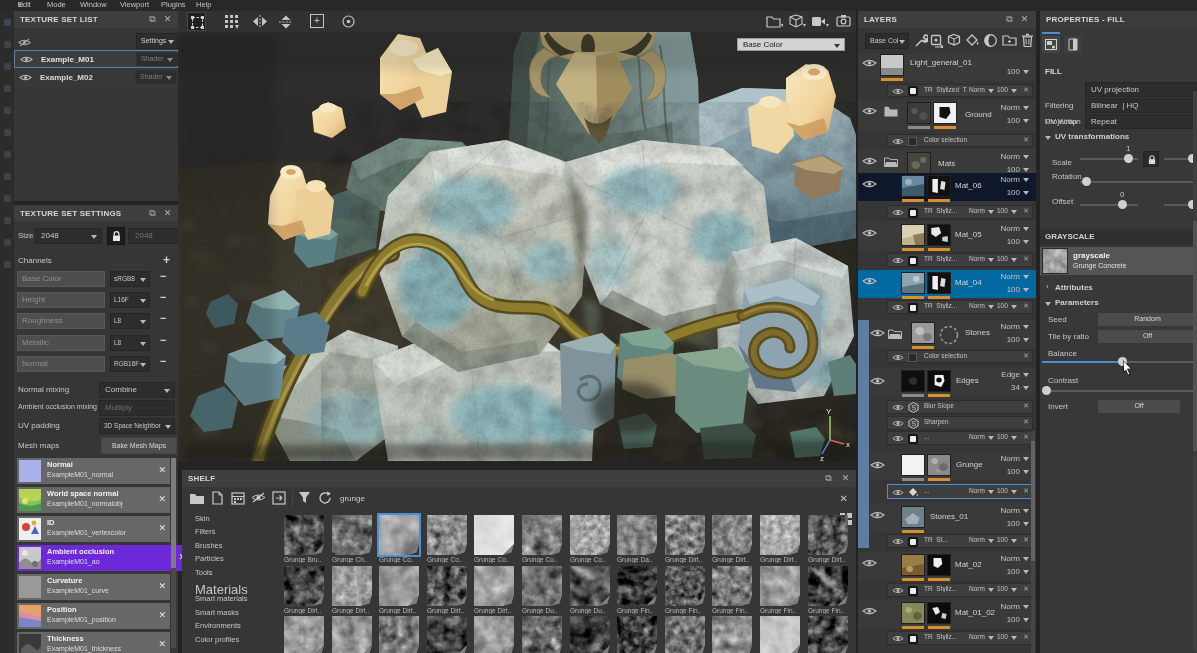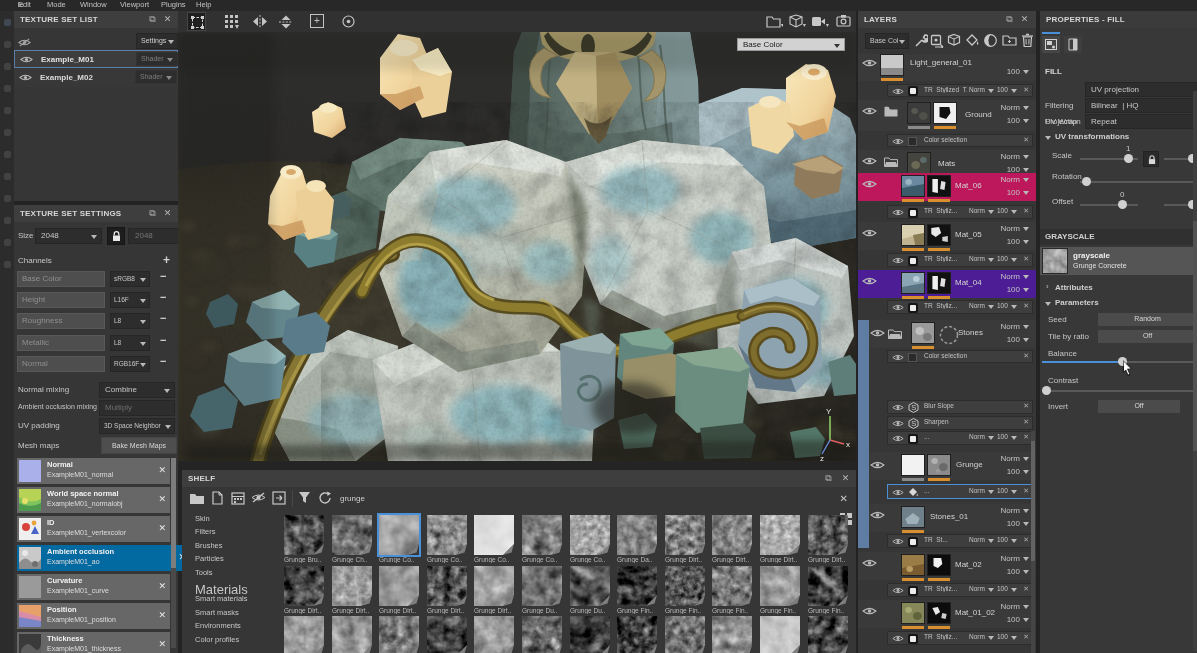--- a/index.html
+++ b/index.html
@@ -168,21 +168,21 @@
  <svg class="abs" style="left:2px;top:2px" width="22" height="22">
         <rect width="22" height="22" fill="#efefef"></rect>
         <circle cx="7" cy="9" r="4" fill="#d8433c"></circle>
         <path d="M12 16 L20 16 L16 8 Z" fill="#4a63c8"></path>
         <circle cx="15" cy="5" r="2.4" fill="#e9a43b"></circle>
       </svg>
  <span class="abs" style="left:30px;top:2px;font-weight:bold;color:#f2f2f2;font-size:7.5px;">ID</span>
  <span class="abs" style="left:30px;top:13px;color:#dedede;font-size:7px;">ExampleM01_vertexcolor</span>
  <span class="abs" style="right:4px;top:7px;color:#e8e8e8;font-size:9px;">✕</span>
 </div>
-<div class="abs" style="left:3px;top:340px;width:173px;height:26px;background:#0369a1;">
+<div class="abs" style="left:3px;top:340px;width:173px;height:26px;background:#6d28d9;">
  <svg class="abs" style="left:2px;top:2px" width="22" height="22">
         <rect width="22" height="22" fill="#c9c9c9"></rect>
         <path d="M0 16 Q6 8 11 14 T22 12 L22 22 L0 22 Z" fill="#8e8e8e"></path>
         <circle cx="6" cy="6" r="3" fill="#e8e8e8"></circle>
         <circle cx="16" cy="17" r="3" fill="#6f6f6f"></circle>
       </svg>
  <span class="abs" style="left:30px;top:2px;font-weight:bold;color:#f2f2f2;font-size:7.5px;">Ambient occlusion</span>
  <span class="abs" style="left:30px;top:13px;color:#dedede;font-size:7px;">ExampleM01_ao</span>
  <span class="abs" style="right:4px;top:7px;color:#e8e8e8;font-size:9px;">✕</span>
 </div>
@@ -1228,21 +1228,21 @@
         <rect width="20" height="20" fill="#454540"></rect>
         <circle cx="7" cy="12" r="4" fill="#6a6a55"></circle>
         <circle cx="14" cy="7" r="3" fill="#5d6a6a"></circle>
       </svg>
       <span class="abs" style="left:80px;top:9px;color:#d2d2d2;">Mats</span>
       <span class="abs" style="right:16px;top:2px;color:#c3c3c3;">Norm</span>
       <span class="chev" style="position:absolute;right:7px;top:5px;border-top-color:#b9b9b9;"></span>
       <span class="abs" style="right:16px;top:15px;color:#c3c3c3;">100</span>
       <span class="chev" style="position:absolute;right:7px;top:18px;border-top-color:#b9b9b9;"></span>
     </div>
-    <div class="abs" style="left:0;top:162px;width:178px;height:28px;background:#be185d;">
+    <div class="abs" style="left:0;top:162px;width:178px;height:28px;background:#0f172a;">
       <svg class="abs" style="left:4px;top:6px" width="15" height="10">
         <use href="#eye"></use>
       </svg>
       <svg class="abs" style="left:44px;top:3px;outline:1px solid #202020;" width="22" height="20" viewBox="0 0 20 20" preserveAspectRatio="none">
         <rect width="20" height="20" fill="#6a88a0"></rect>
         <path d="M0 12 L20 8 L20 20 L0 20 Z" fill="#3c5a6a"></path>
         <circle cx="6" cy="6" r="3" fill="#9ab4c4"></circle>
       </svg>
       <div class="abs" style="left:44px;top:26px;width:22px;height:3px;background:#d98f2e;"></div>
       <svg class="abs" style="left:70px;top:3px;outline:1px solid #202020;" width="22" height="20" viewBox="0 0 20 20" preserveAspectRatio="none">
@@ -1300,21 +1300,21 @@
       <div class="abs" style="left:20px;top:2px;width:10px;height:10px;background:#161616;border-radius:2px;">
         <div class="abs" style="left:2px;top:2px;width:6px;height:6px;background:#ededed;border-radius:1px;"></div>
       </div>
       <span class="abs" style="left:36px;top:1px;color:#c3c3c3;white-space:nowrap;font-size:6.5px;max-width:43px;overflow:hidden;">TR_Styliz...</span>
       <span class="abs" style="left:81px;top:1px;color:#c3c3c3;font-size:6.5px;">Norm</span>
       <span class="chev" style="position:absolute;left:100px;top:4px;border-top-color:#b9b9b9;"></span>
       <span class="abs" style="left:109px;top:1px;color:#c3c3c3;font-size:6.5px;">100</span>
       <span class="chev" style="position:absolute;left:123px;top:4px;border-top-color:#b9b9b9;"></span>
       <span class="abs" style="right:3px;top:1px;color:#aaa;font-size:7px;">✕</span>
     </div>
-    <div class="abs" style="left:0;top:259px;width:178px;height:28px;background:#4c1d95;">
+    <div class="abs" style="left:0;top:259px;width:178px;height:28px;background:#0369a1;">
       <svg class="abs" style="left:4px;top:6px" width="15" height="10">
         <use href="#eye"></use>
       </svg>
       <svg class="abs" style="left:44px;top:3px;outline:1px solid #202020;" width="22" height="20" viewBox="0 0 20 20" preserveAspectRatio="none">
         <rect width="20" height="20" fill="#8aa4b4"></rect>
         <path d="M0 14 L20 10 L20 20 L0 20 Z" fill="#5a7484"></path>
         <circle cx="13" cy="6" r="3" fill="#b8ccd8"></circle>
       </svg>
       <div class="abs" style="left:44px;top:26px;width:22px;height:3px;background:#d98f2e;"></div>
       <svg class="abs" style="left:70px;top:3px;outline:1px solid #202020;" width="22" height="20" viewBox="0 0 20 20" preserveAspectRatio="none">
@@ -1352,33 +1352,54 @@
       </svg>
       <svg class="abs" style="left:54px;top:3px;outline:1px solid #202020;" width="22" height="20" viewBox="0 0 20 20" preserveAspectRatio="none">
         <rect width="20" height="20" fill="#9a9a9a"></rect>
         <circle cx="7" cy="8" r="4" fill="#c0c0c0"></circle>
         <circle cx="14" cy="14" r="4" fill="#787878"></circle>
       </svg>
       <div class="abs" style="left:54px;top:26px;width:22px;height:3px;background:#d98f2e;"></div>
       <svg class="abs" style="left:80px;top:4px" width="22" height="22">
         <circle cx="11" cy="11" r="8.5" fill="none" stroke="#9a9a9a" stroke-width="1.5" stroke-dasharray="3 2"></circle>
       </svg>
-      <span class="abs" style="left:100px;top:8px;color:#d2d2d2;text-align:right;">Stones</span>
+      <span class="abs" style="left:107px;top:8px;color:#d2d2d2;text-align:right;">Stones</span>
       <span class="abs" style="right:16px;top:2px;color:#c3c3c3;">Norm</span>
       <span class="chev" style="position:absolute;right:7px;top:5px;border-top-color:#b9b9b9;"></span>
       <span class="abs" style="right:16px;top:15px;color:#c3c3c3;">100</span>
       <span class="chev" style="position:absolute;right:7px;top:18px;border-top-color:#b9b9b9;"></span>
     </div>
     <div class="abs" style="left:29px;top:339px;width:146px;height:13px;background:#3e3e3e;border:1px solid #2c2c2c;">
       <svg class="abs" style="left:4px;top:2px" width="12" height="9">
         <use href="#eye"></use>
       </svg>
       <div class="abs" style="left:20px;top:2px;width:9px;height:9px;background:#2a2a2a;border:1px solid #555;"></div>
       <span class="abs" style="left:36px;top:1px;color:#c3c3c3;white-space:nowrap;font-size:6.5px;">Color selection</span>
       <span class="abs" style="right:3px;top:1px;color:#aaa;font-size:7px;">✕</span>
+    </div>
+    <div class="abs" style="left:0;top:357px;width:178px;height:28px;background:#3a3a3a;">
+      <svg class="abs" style="left:12px;top:8px" width="15" height="10">
+        <use href="#eye"></use>
+      </svg>
+      <svg class="abs" style="left:44px;top:3px;outline:1px solid #202020;" width="22" height="20" viewBox="0 0 20 20" preserveAspectRatio="none">
+        <rect width="20" height="20" fill="#0e0e0e"></rect>
+        <circle cx="10" cy="10" r="4" fill="#2c2c2c"></circle>
+      </svg>
+      <div class="abs" style="left:44px;top:26px;width:22px;height:3px;background:#8a8a8a;"></div>
+      <svg class="abs" style="left:70px;top:3px;outline:1px solid #202020;" width="22" height="20" viewBox="0 0 20 20" preserveAspectRatio="none">
+        <rect width="20" height="20" fill="#0c0c0c"></rect>
+        <path d="M6 4 L14 4 L15 10 L12 16 L6 14 Z" fill="#f2f2f2"></path>
+        <circle cx="10" cy="9" r="2.5" fill="#0c0c0c"></circle>
+      </svg>
+      <div class="abs" style="left:70px;top:26px;width:22px;height:3px;background:#d98f2e;"></div>
+      <span class="abs" style="left:98px;top:8px;color:#d2d2d2;">Edges</span>
+      <span class="abs" style="right:16px;top:2px;color:#c3c3c3;">Edge</span>
+      <span class="chev" style="position:absolute;right:7px;top:5px;border-top-color:#b9b9b9;"></span>
+      <span class="abs" style="right:16px;top:15px;color:#c3c3c3;">34</span>
+      <span class="chev" style="position:absolute;right:7px;top:18px;border-top-color:#b9b9b9;"></span>
     </div>
     <div class="abs" style="left:29px;top:389px;width:146px;height:14px;background:#3e3e3e;border:1px solid #2c2c2c;">
       <svg class="abs" style="left:4px;top:2px" width="12" height="9">
         <use href="#eye"></use>
       </svg>
       <svg class="abs" style="left:20px;top:1px" width="11" height="11" viewBox="0 0 11 11">
         <path d="M5.5 0.5 L10 3 L10 8 L5.5 10.5 L1 8 L1 3 Z" fill="none" stroke="#c8c8c8"></path>
         <text x="3.2" y="8" font-size="7.5" fill="#c8c8c8" font-family="Liberation Sans">S</text>
       </svg>
       <span class="abs" style="left:36px;top:1px;color:#c3c3c3;white-space:nowrap;font-size:6.5px;">Blur Slope</span>
@@ -1574,21 +1595,21 @@
 <span class="abs" style="left:5px;top:90px;color:#c6c6c6;">Filtering</span>
 <div class="ddn" style="left:45px;top:87px;width:112px;height:15px;border-right:none;">
       <span style="position:absolute;left:5px;top:2px;">Bilinear&nbsp; | HQ</span>
     </div>
 <span class="abs" style="left:5px;top:106px;color:#c6c6c6;">UV Wrap</span>
 <div class="ddn" style="left:45px;top:103px;width:112px;height:15px;border-right:none;">
       <span style="position:absolute;left:5px;top:2px;">Repeat</span>
     </div>
 <span class="chev" style="position:absolute;left:5px;top:125px;"></span>
 <span class="abs" style="left:15px;top:121px;font-weight:bold;color:#cfcfcf;">UV transformations</span>
-<span class="abs" style="left:12px;top:140px;color:#c6c6c6;">Scale</span>
+<span class="abs" style="left:12px;top:147px;color:#c6c6c6;">Scale</span>
 <span class="abs" style="left:86px;top:133px;color:#c6c6c6;">1</span>
 <div class="abs" style="left:40px;top:147px;width:58px;height:2px;background:#5a5a5a;"></div>
 <div class="abs" style="left:84px;top:143px;width:9px;height:9px;background:#d0d0d0;border-radius:50%;"></div>
 <div class="abs" style="left:103px;top:140px;width:16px;height:16px;background:#2a2a2a;border:1px solid #222;">
  <svg class="abs" style="left:4px;top:2.5px" width="8" height="10" viewBox="0 0 9 11">
         <rect x="1" y="4.5" width="7" height="5.5" fill="#d8d8d8"></rect>
         <path d="M2.2 4.5 V3 a2.3 2.3 0 0 1 4.6 0 V4.5" fill="none" stroke="#d8d8d8" stroke-width="1.3"></path>
       </svg>
 </div>
 <div class="abs" style="left:124px;top:147px;width:33px;height:2px;background:#5a5a5a;"></div>

